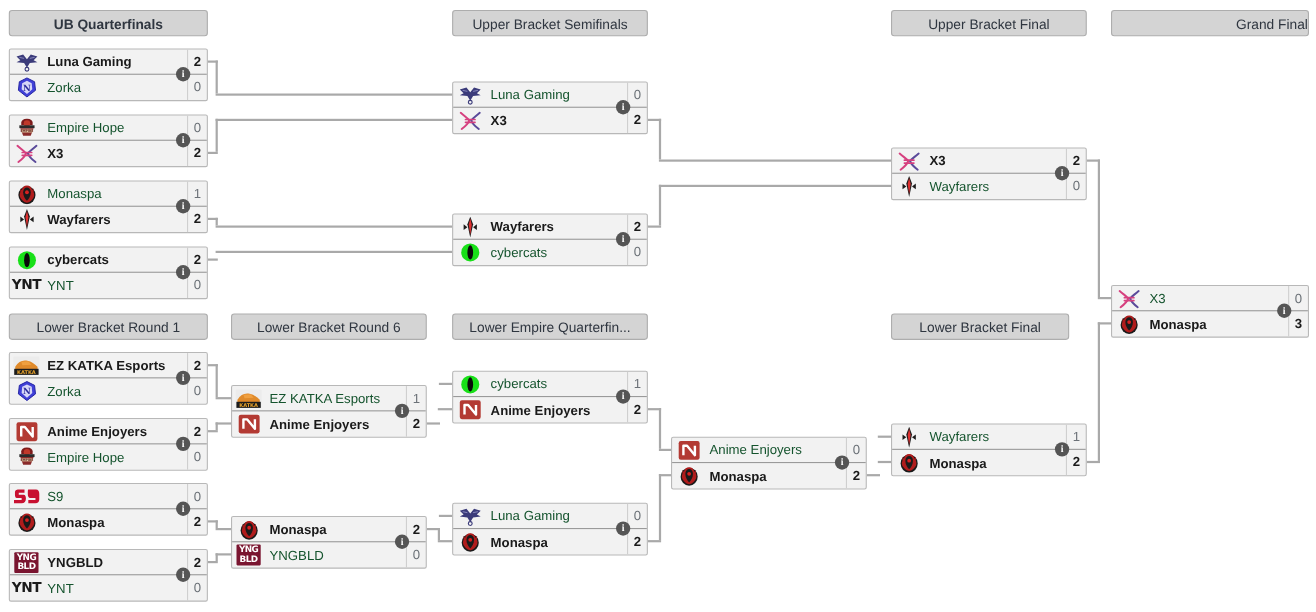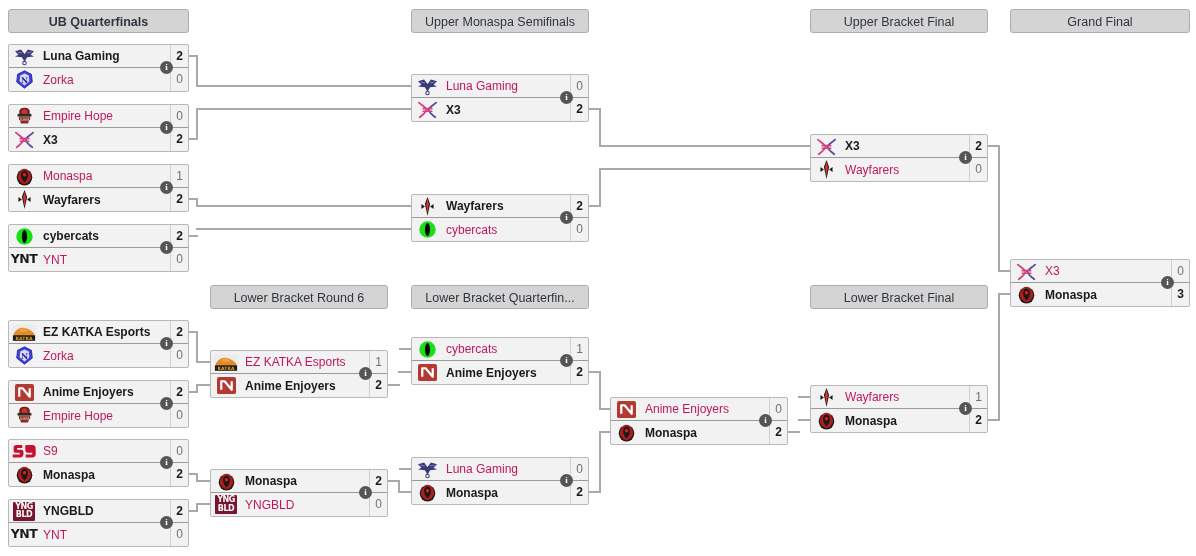--- a/index.html
+++ b/index.html
@@ -47,21 +47,21 @@
   .row.top{border-bottom:1px solid #9a9a9a;}
   .row .logo{
     width:26px;height:21px;
     flex:0 0 26px;
     display:flex;align-items:center;justify-content:center;
     margin-left:2px;
   }
   .row .tname{
     flex:1 1 auto;
     font-size:12px;
-    color:#be185d;
+    color:#14532d;
     padding-left:6px;
     white-space:nowrap;
     overflow:hidden;
     text-overflow:ellipsis;
   }
   .row.win .tname{color:#1a1a1a;font-weight:bold;}
   .row .score{
     flex:0 0 18px;
     width:18px;
     text-align:center;
@@ -103,26 +103,27 @@
     font-weight:bold;
     letter-spacing:-0.5px;
     line-height:1;
   }
 </style>
 </head>
 <body>
 
 <div id="bracket">
     <div class="round-header" style="left: 8px; top: 9px; width: 181px; font-weight: bold;">UB Quarterfinals</div>
-    <div class="round-header" style="left: 411px; top: 9px; width: 178px;">Upper Monaspa Semifinals</div>
+    <div class="round-header" style="left: 411px; top: 9px; width: 178px;">Upper Bracket Semifinals</div>
     <div class="round-header" style="left: 810px; top: 9px; width: 178px;">Upper Bracket Final</div>
-    <div class="round-header" style="left: 1010px; top: 9px; width: 180px;">Grand Final</div>
+    <div class="round-header" style="left: 1010px; top: 9px; width: 180px; text-align: right;">Grand Final</div>
+    <div class="round-header" style="left: 8px; top: 285px; width: 181px;">Lower Bracket Round 1</div>
     <div class="round-header" style="left: 210px; top: 285px; width: 178px;">Lower Bracket Round 6</div>
-    <div class="round-header" style="left: 411px; top: 285px; width: 178px;">Lower Bracket Quarterfin...</div>
-    <div class="round-header" style="left: 810px; top: 285px; width: 178px;">Lower Bracket Final</div>
+    <div class="round-header" style="left: 411px; top: 285px; width: 178px;">Lower Empire Quarterfin...</div>
+    <div class="round-header" style="left: 810px; top: 285px; width: 162px;">Lower Bracket Final</div>
     <div class="match" style="left: 8px; top: 44px; width: 181px;">
       <div class="row top win">
         <span class="logo">
           <svg class="lg" viewBox="0 0 24 22">
             <g fill="#3b3b7a">
               <path d="M1 5 L8 3 L12 8 L16 3 L23 5 L19 9 L23 11 L15 12 L12 17 L9 12 L1 11 L5 9 Z"></path>
             </g>
             <circle cx="12" cy="18.5" r="2" fill="none" stroke="#3b3b7a" stroke-width="1.2"></circle>
             <path d="M4 6 L9 7 M20 6 L15 7" stroke="#8a8ac0" stroke-width="1"></path>
           </svg>

